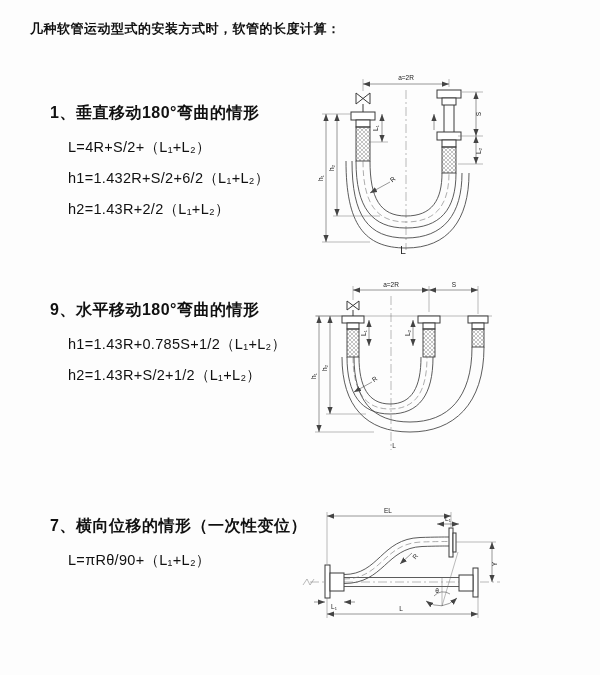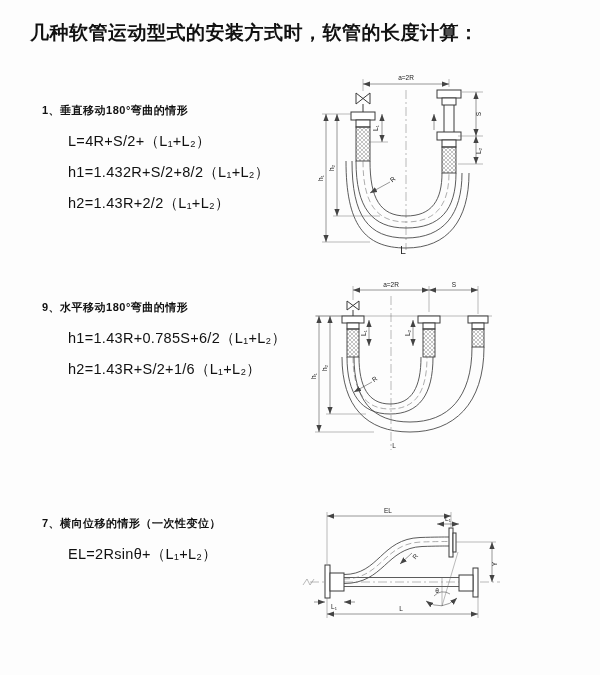--- a/index.html
+++ b/index.html
@@ -4,25 +4,25 @@
 <style>
   * { box-sizing: border-box; }
   html,body { margin:0; padding:0; }
   body {
     width:600px; height:675px; position:relative; overflow:hidden;
     background:#fdfdfd; color:#111;
     font-family:"Liberation Sans","DejaVu Sans",sans-serif;
   }
   .page-title {
     position:absolute; left:30px; top:20px; margin:0;
-    font-size:19px; font-weight:700; letter-spacing:.5px;
+    font-size:13px; font-weight:700; letter-spacing:.5px;
   }
   .sec { position:absolute; left:42px; }
   #sec1 { top:103px; } #sec2 { top:300px; } #sec3 { top:516px; }
-  .sec h2 { margin:0 0 14px 0; font-size:11px; font-weight:700; letter-spacing:.5px; }
+  .sec h2 { margin:0 0 14px 8px; font-size:16px; font-weight:700; letter-spacing:.5px; }
   .formula { margin:0 0 12px 26px; font-size:14.5px; letter-spacing:.3px; white-space:nowrap; }
   svg.diag { position:absolute; }
   #d1 { left:306px; top:66px; }
   #d2 { left:306px; top:276px; }
   #d3 { left:296px; top:502px; }
   
   .ol   { stroke:#3a3a3a; stroke-width:1;   fill:none; }           
   .hose { stroke:#4a4a4a; stroke-width:.9;  fill:none; }           
   .hosed{ stroke:#777;    stroke-width:.6;  fill:none; stroke-dasharray:6 3; }
   .dim  { stroke:#444;    stroke-width:.55; fill:none; }           
@@ -36,33 +36,33 @@
 </head>
 <body>
 
 <div>
 
   <h1 class="page-title">几种软管运动型式的安装方式时，软管的长度计算：</h1>
 
   <section class="sec" id="sec1">
     <h2>1、垂直移动180°弯曲的情形</h2>
     <div class="formula">L=4R+S/2+（L₁+L₂）</div>
-    <div class="formula">h1=1.432R+S/2+8/2（L₁+L₂）</div>
+    <div class="formula">h1=1.432R+S/2+6/2（L₁+L₂）</div>
     <div class="formula">h2=1.43R+2/2（L₁+L₂）</div>
   </section>
 
   <section class="sec" id="sec2">
     <h2>9、水平移动180°弯曲的情形</h2>
-    <div class="formula">h1=1.43R+0.785S+6/2（L₁+L₂）</div>
-    <div class="formula">h2=1.43R+S/2+1/6（L₁+L₂）</div>
+    <div class="formula">h1=1.43R+0.785S+1/2（L₁+L₂）</div>
+    <div class="formula">h2=1.43R+S/2+1/2（L₁+L₂）</div>
   </section>
 
   <section class="sec" id="sec3">
     <h2>7、横向位移的情形（一次性变位）</h2>
-    <div class="formula">EL=2Rsinθ+（L₁+L₂）</div>
+    <div class="formula">L=πRθ/90+（L₁+L₂）</div>
   </section>
 
   <svg class="diag" id="d1" width="290" height="190" viewBox="0 0 290 190">
     <defs>
       <pattern id="hatch1" width="4" height="4" patternUnits="userSpaceOnUse">
         <path d="M0,4 L4,0 M0,0 L4,4" stroke="#888" stroke-width="0.5"></path>
       </pattern>
       <marker id="ar1" viewBox="0 0 8 8" markerWidth="7" markerHeight="7" refX="8" refY="4" orient="auto-start-reverse" markerUnits="userSpaceOnUse">
         <path d="M0,1 L8,4 L0,7 Z" fill="#444"></path>
       </marker>

